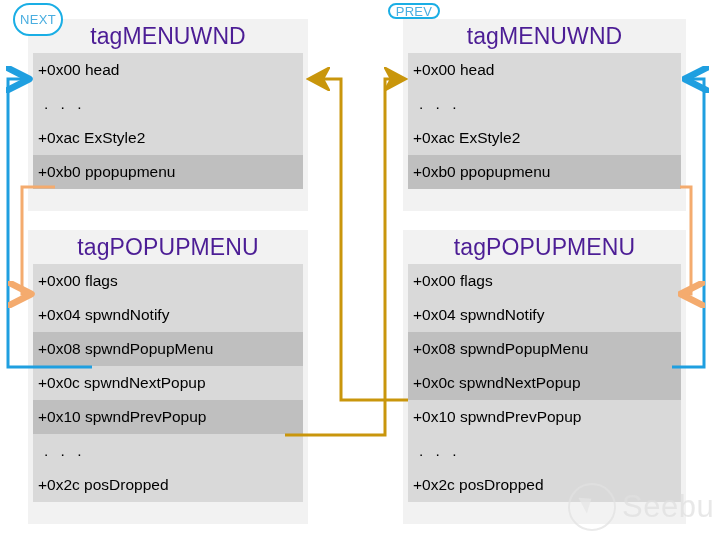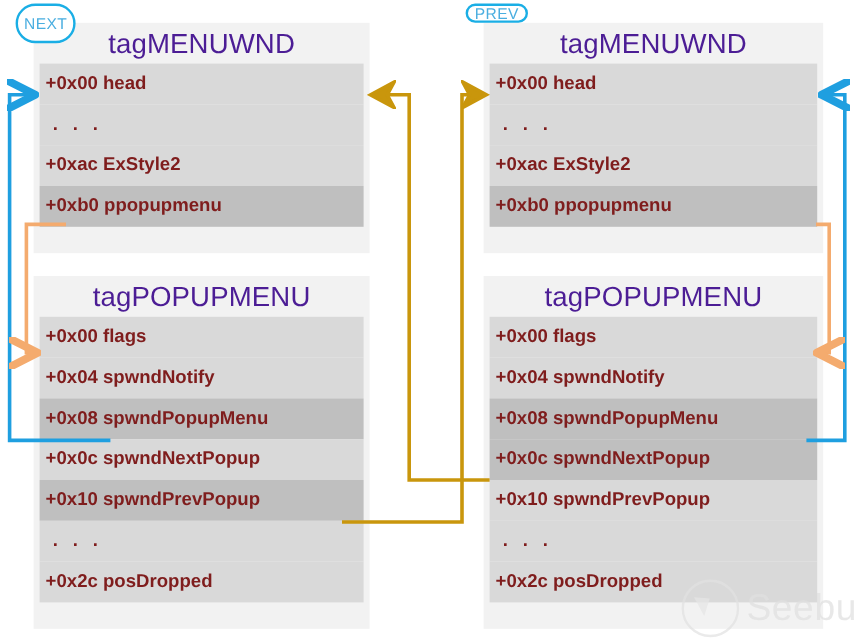--- a/index.html
+++ b/index.html
@@ -27,25 +27,24 @@
     white-space:nowrap;
   }
   .rows{
     position:absolute;left:5px;right:5px;top:34px;
   }
   .row{
     height:34px;
     display:flex;align-items:center;
     padding-left:5px;
     box-sizing:border-box;
-    color:#7f1d1d;
+    color:#000000;
     font-size:15.5px;
     white-space:nowrap;
     background:#d9d9d9;
-    font-weight:bold;
   }
   .row.dark{background:#bfbfbf;}
   .row.ellipsis{ padding-left:11px; letter-spacing:4px; }
 
   
   .badge{
     position:absolute;
     box-sizing:border-box;
     border:2.5px solid #1aaee5;
     border-radius:17px;

